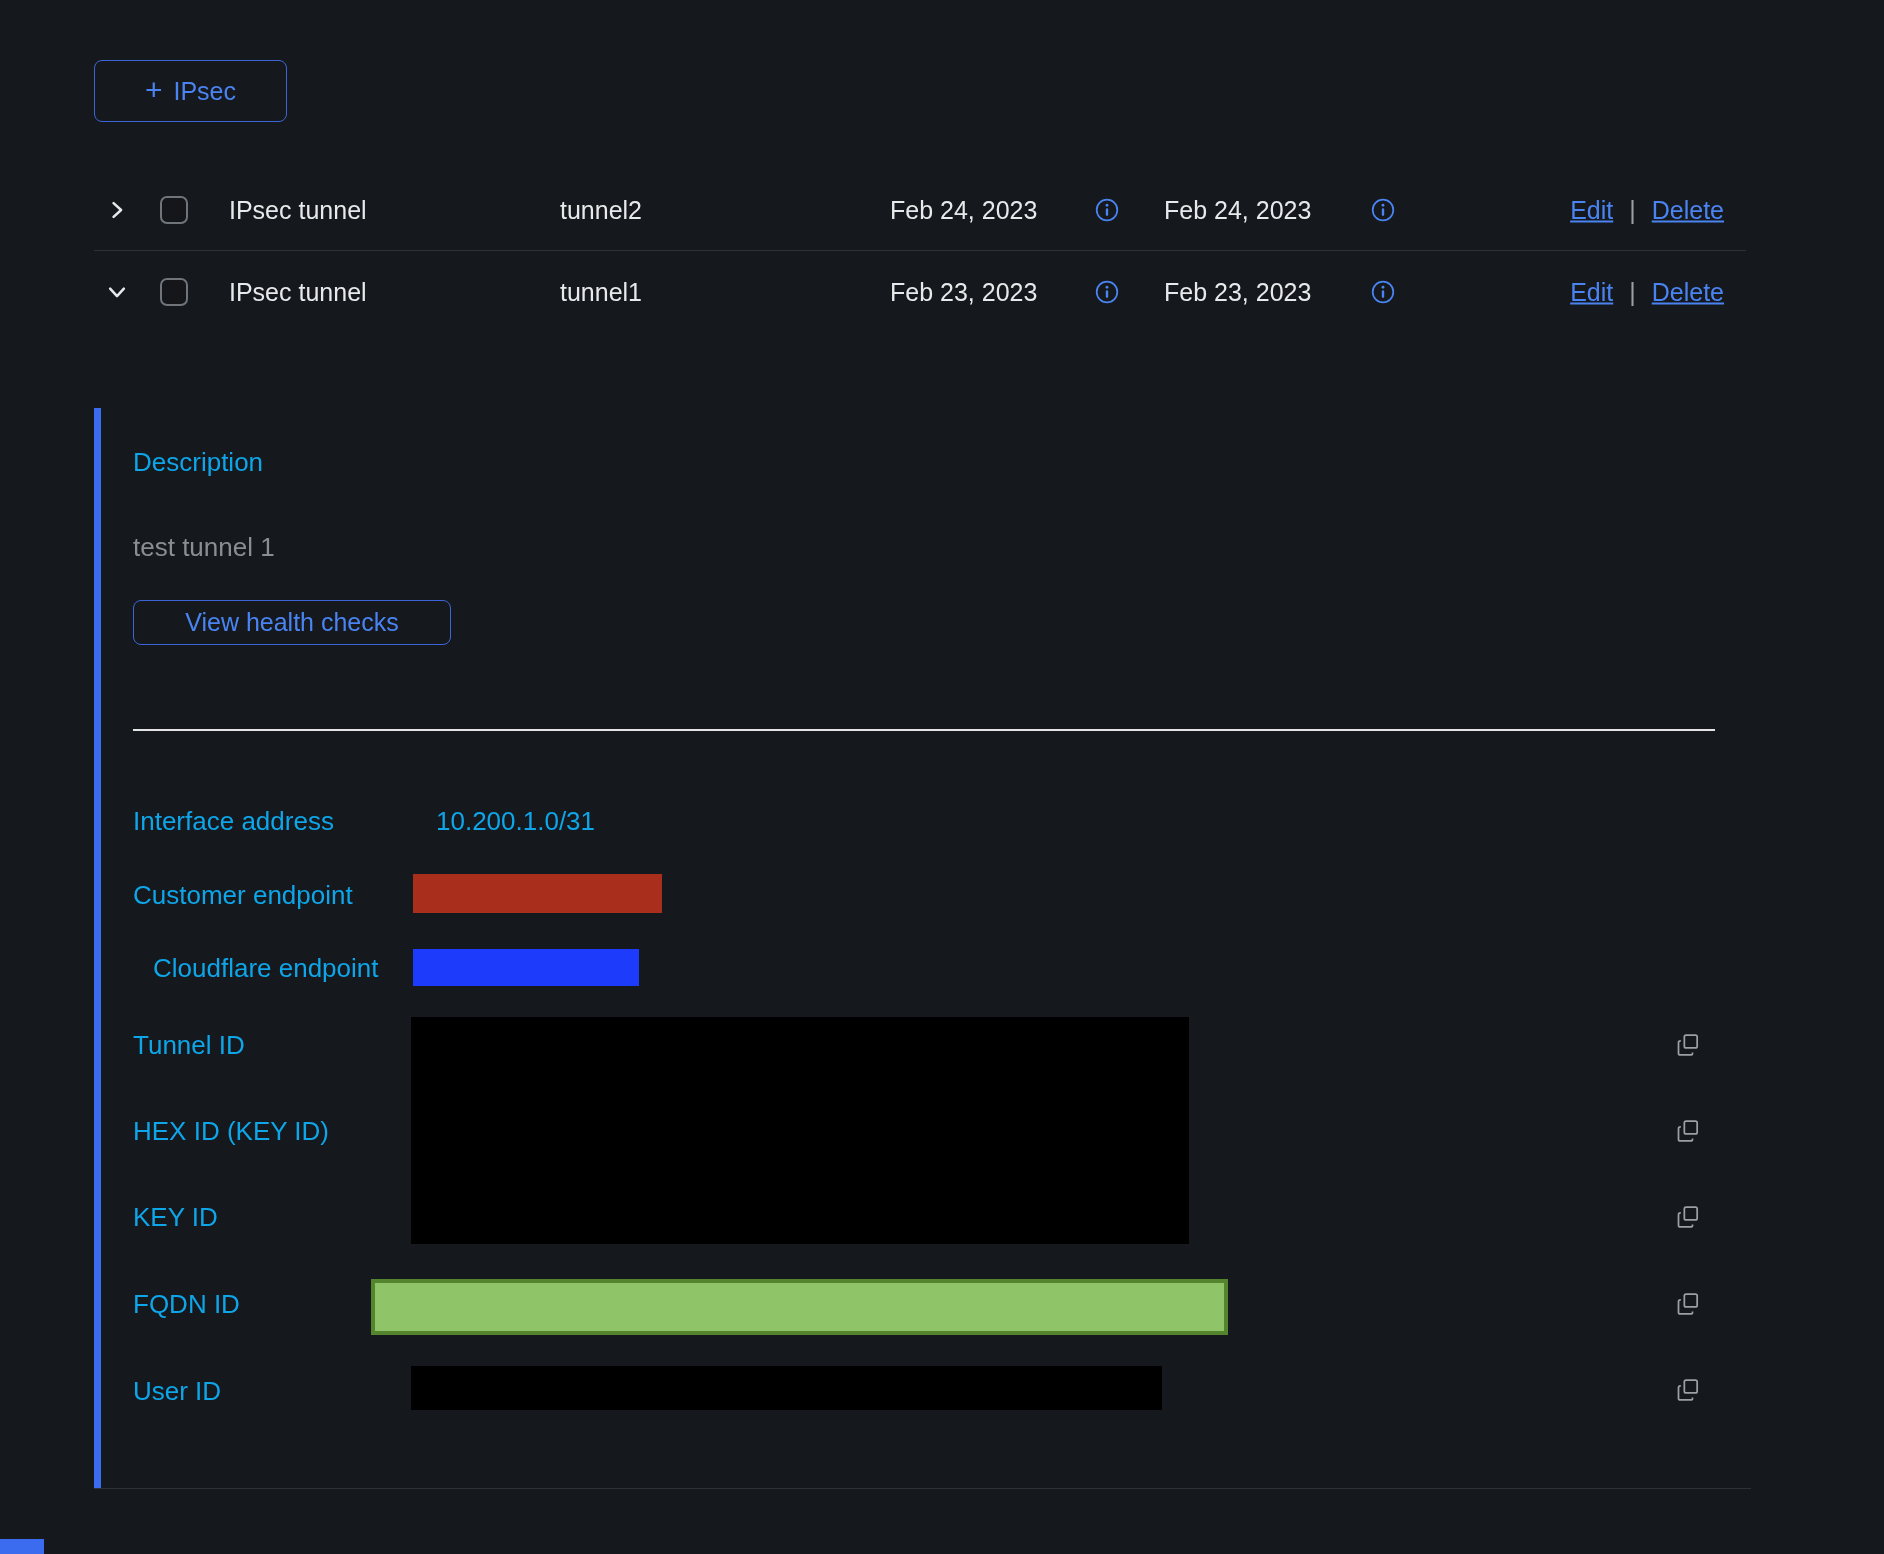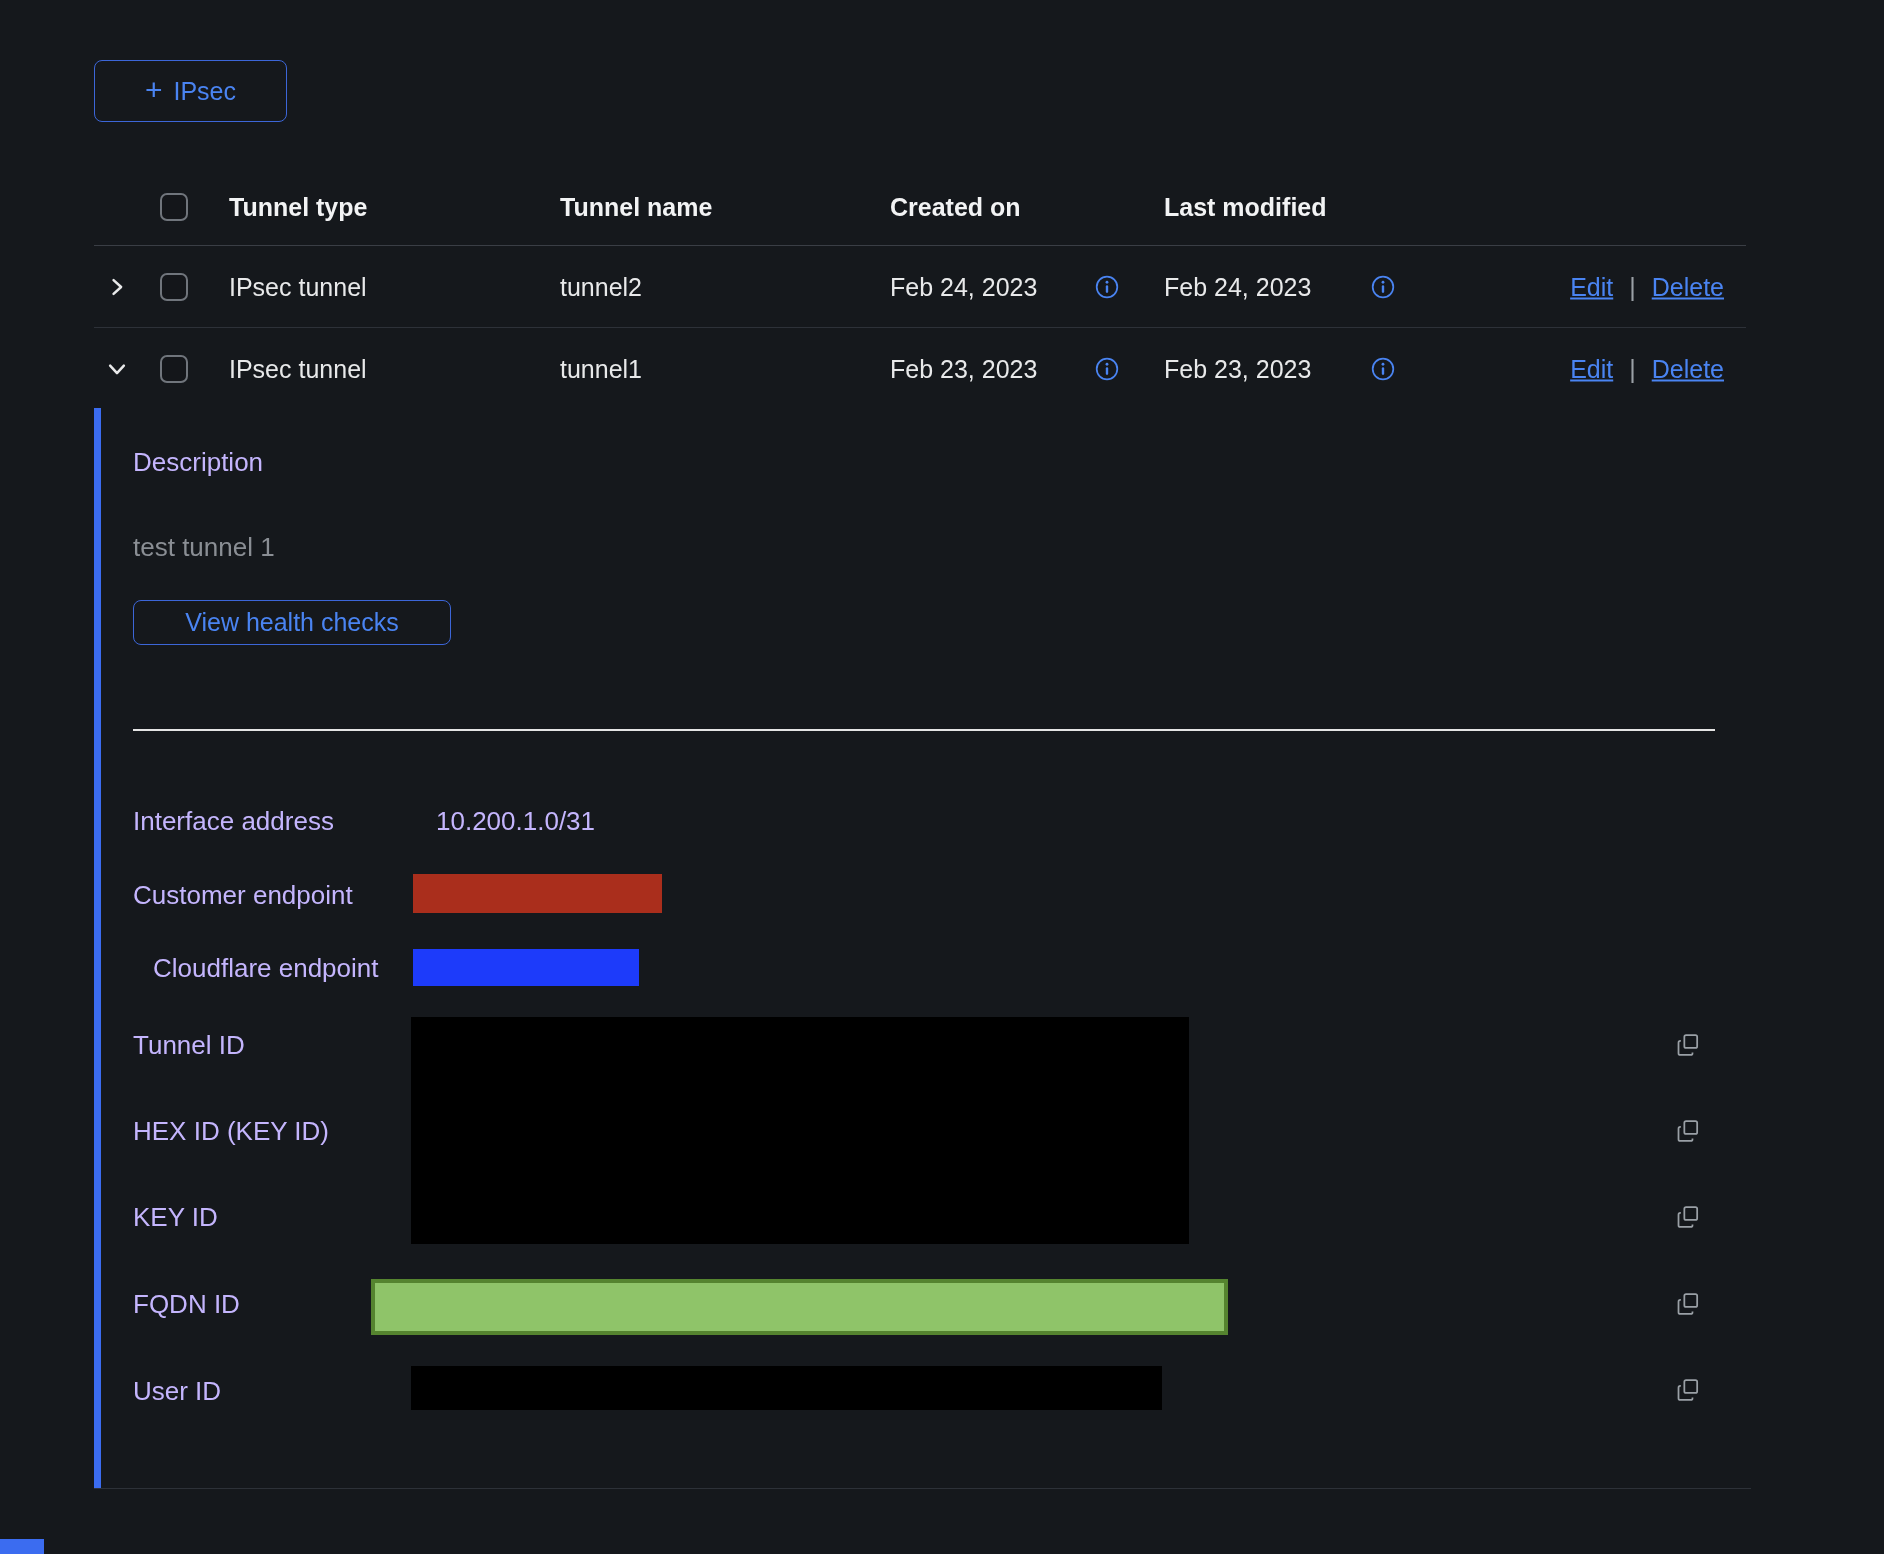--- a/index.html
+++ b/index.html
@@ -69,21 +69,21 @@
     position: absolute; left: 94px; top: 408px;
     width: 7px; height: 1080px;
     background: #3b6cf0;
   }
   .panel-bottom {
     position: absolute; left: 94px; top: 1488px;
     width: 1657px; height: 1px; background: #2d3138;
   }
 
   .abs { position: absolute; white-space: nowrap; }
-  .lbl { font-size: 26px; color: #c4b5fd; }
+  .lbl { font-size: 26px; color: #0ea5e9; }
   .muted { color: #8a8e94; }
 
   .health-btn {
     position: absolute; left: 133px; top: 600px;
     width: 318px; height: 45px;
     background: transparent;
     border: 1px solid #3c66d8; border-radius: 8px;
     color: #4a84f2; font-size: 25px;
     display: flex; align-items: center; justify-content: center;
     cursor: pointer;
@@ -112,29 +112,20 @@
 </head>
 <body>
 
 <button class="create-btn">
   <span class="plus">+</span>
   <span>IPsec</span>
 </button>
 
 <div class="table">
 
-  <div class="thead">
-    <div class="cell c-check">
-      <div class="checkbox"></div>
-    </div>
-    <div class="cell c-type">Tunnel type</div>
-    <div class="cell c-name">Tunnel name</div>
-    <div class="cell c-created">Created on</div>
-    <div class="cell c-modified">Last modified</div>
-  </div>
 
   <div class="trow bordered">
     <div class="cell c-chevron">
       <svg width="22" height="22" viewBox="0 0 16 16">
           <path d="M5.5 3 L11 8 L5.5 13" fill="none" stroke="#e8e9ea" stroke-width="1.8" stroke-linecap="round" stroke-linejoin="round"></path>
         </svg>
     </div>
     <div class="cell c-check">
       <div class="checkbox"></div>
     </div>

